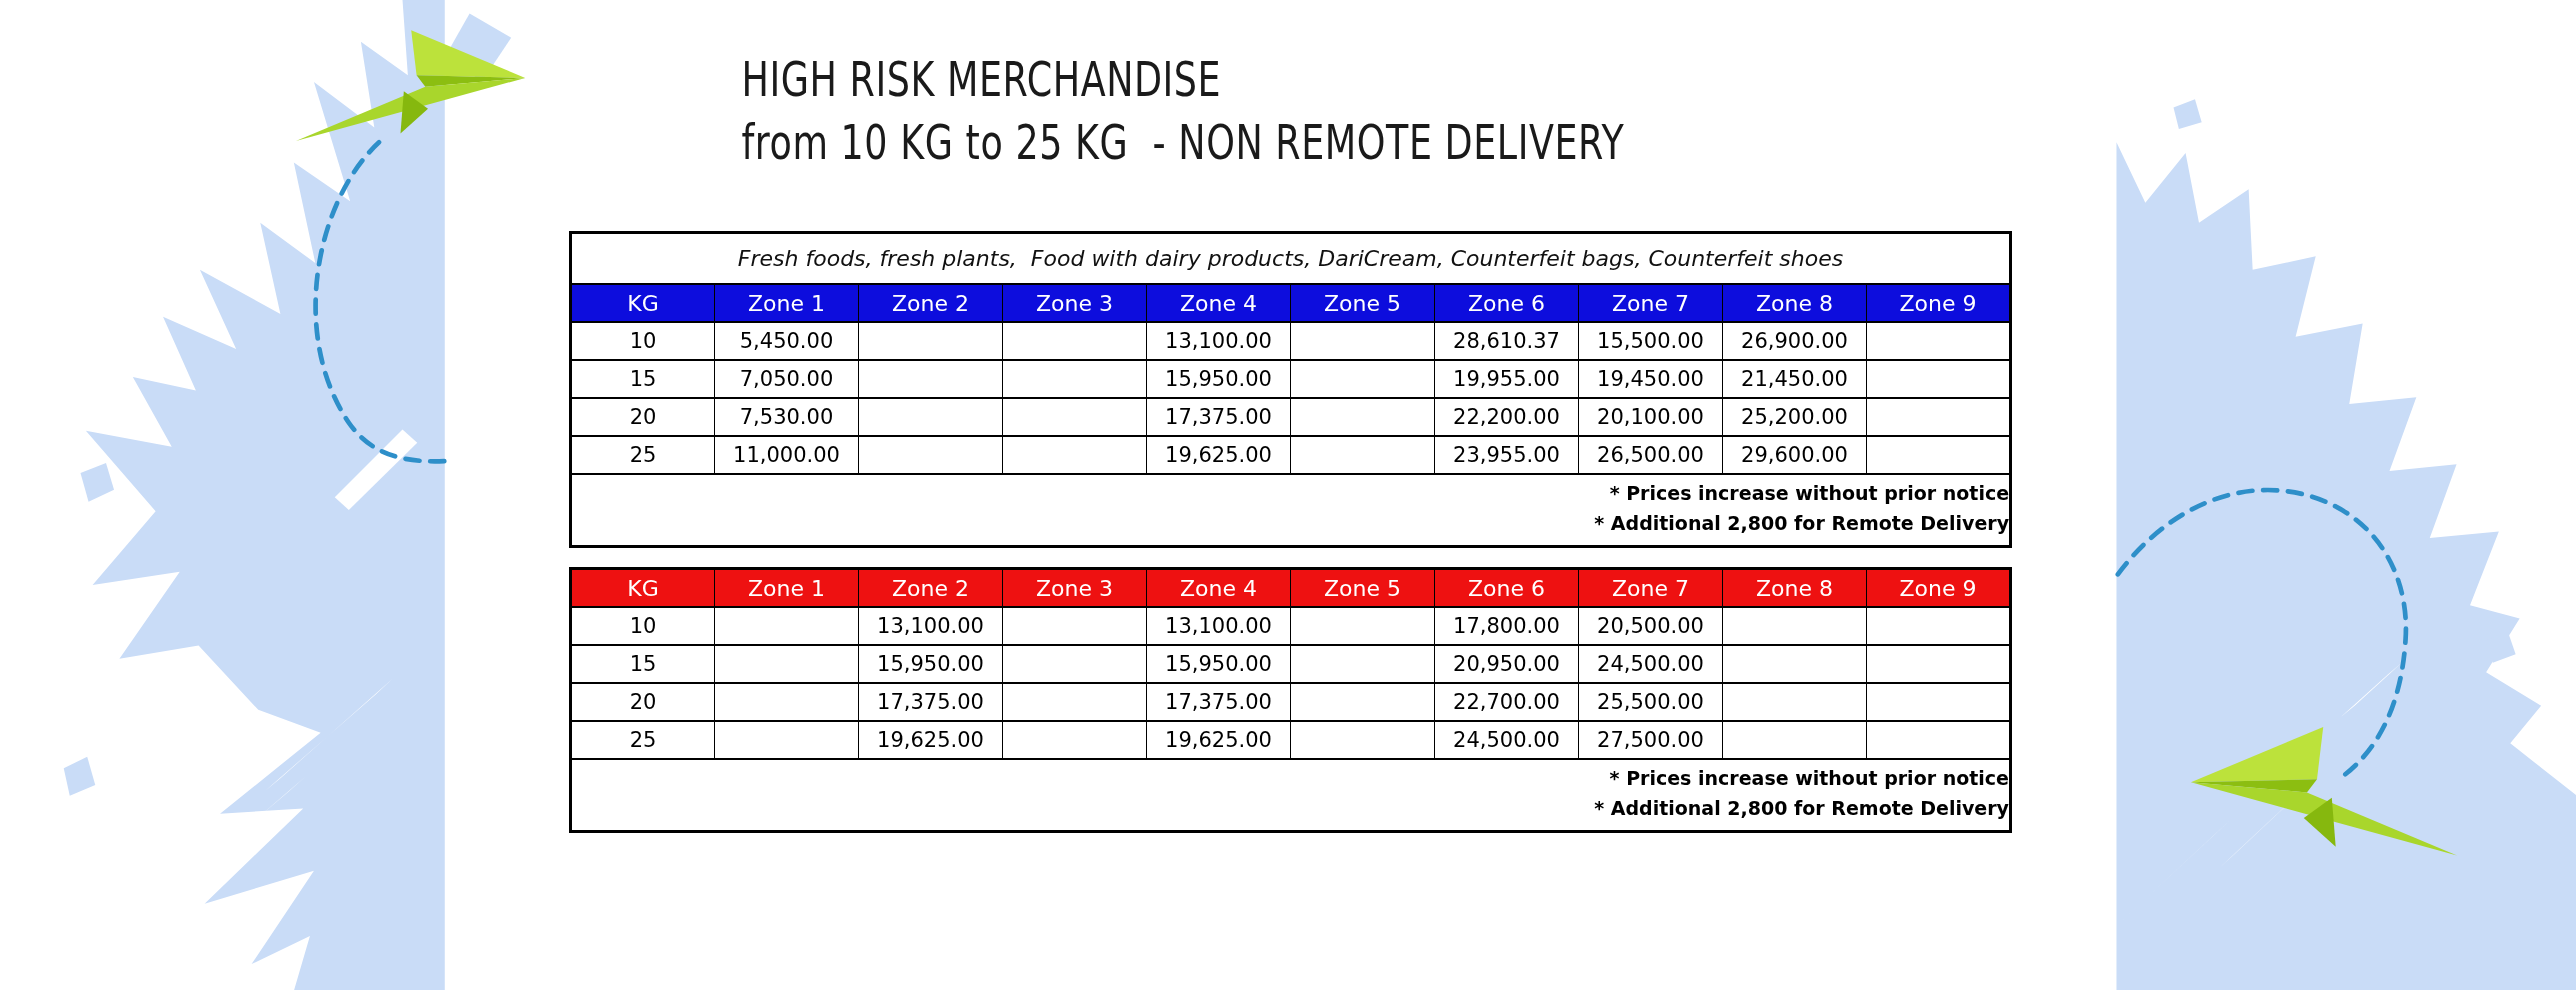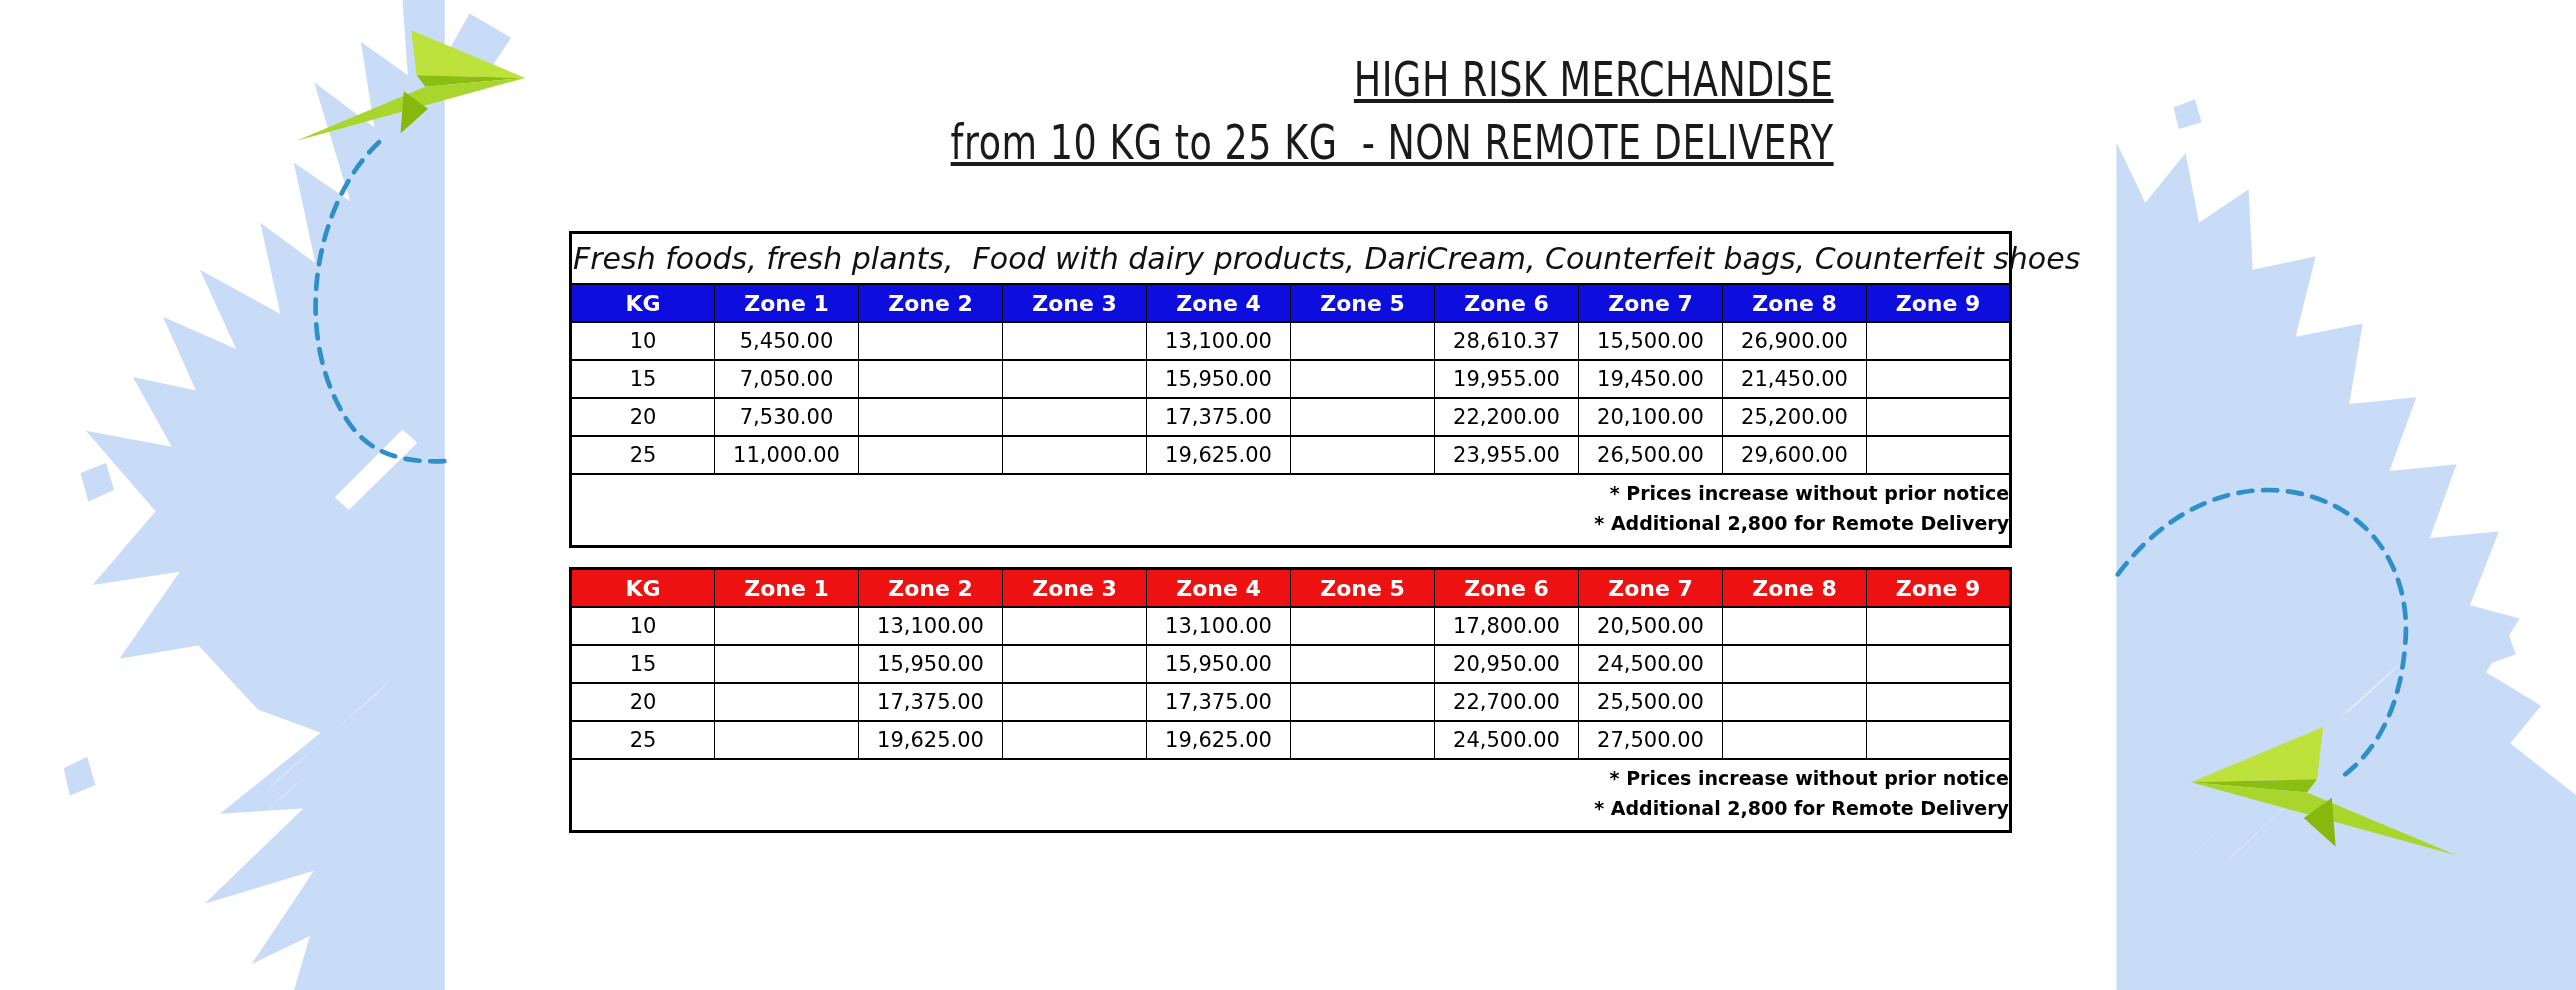--- a/index.html
+++ b/index.html
@@ -8,32 +8,32 @@
 
   
   #deco{position:absolute;left:0;top:0;width:2576px;height:991px;z-index:0;pointer-events:none;}
   .splash{fill:var(--splash-blue);}
   .slash{fill:#ffffff;}
   .flight{fill:none;stroke:var(--flight-path-blue);stroke-width:7;stroke-dasharray:21 16;stroke-linecap:round;}
   .plA{fill:var(--plane-light);} .plB{fill:var(--plane-dark);}
   .plC{fill:var(--plane-mid);}  .plD{fill:var(--plane-dark2);}
 
   
-  .title-block{position:absolute;left:569px;top:48px;width:1437px;text-align:right;z-index:2;color:var(--title-text);text-decoration:underline;}
+  .title-block{position:absolute;left:569px;top:48px;width:1437px;text-align:left;z-index:2;color:var(--title-text);}
   .title-line{font-size:48px;line-height:63px;white-space:pre;transform:scaleX(0.76);transform-origin:50% 50%;font-weight:500;letter-spacing:0.7px;}
 
   
   .price-table{position:absolute;left:569px;width:1437px;z-index:2;border-collapse:collapse;
                table-layout:fixed;background:#fff;border:3.4px solid var(--border);}
   #table1{top:231px;} #table2{top:567px;}
   .price-table col{width:144px;}
-  .cap{height:47px;text-align:center;vertical-align:middle;font-style:italic;font-size:30px;
+  .cap{height:47px;text-align:center;vertical-align:middle;font-style:italic;font-size:22px;
        border-bottom:2px solid var(--border);white-space:pre;color:#111;}
   .price-table th{height:34px;background:var(--zone-header-bg);color:var(--header-text);
-       font-size:22px;font-weight:bold;text-align:center;vertical-align:middle;
+       font-size:22px;font-weight:normal;text-align:center;vertical-align:middle;
        border:1.3px solid var(--border);border-bottom:2px solid var(--border);}
   #table2 th{background:var(--zone-header-bg2);}
   .data-row td{height:34px;font-size:21px;text-align:center;vertical-align:middle;
        border:1.3px solid var(--border);border-top-width:2px;border-bottom-width:2px;}
   .foot{border-top:2px solid var(--border);padding:4px 0 6.7px 8px;}
   .foot div{font-size:19px;font-weight:bold;line-height:29.5px;text-align:right;}
 </style>
 </head>
 <body>
 

